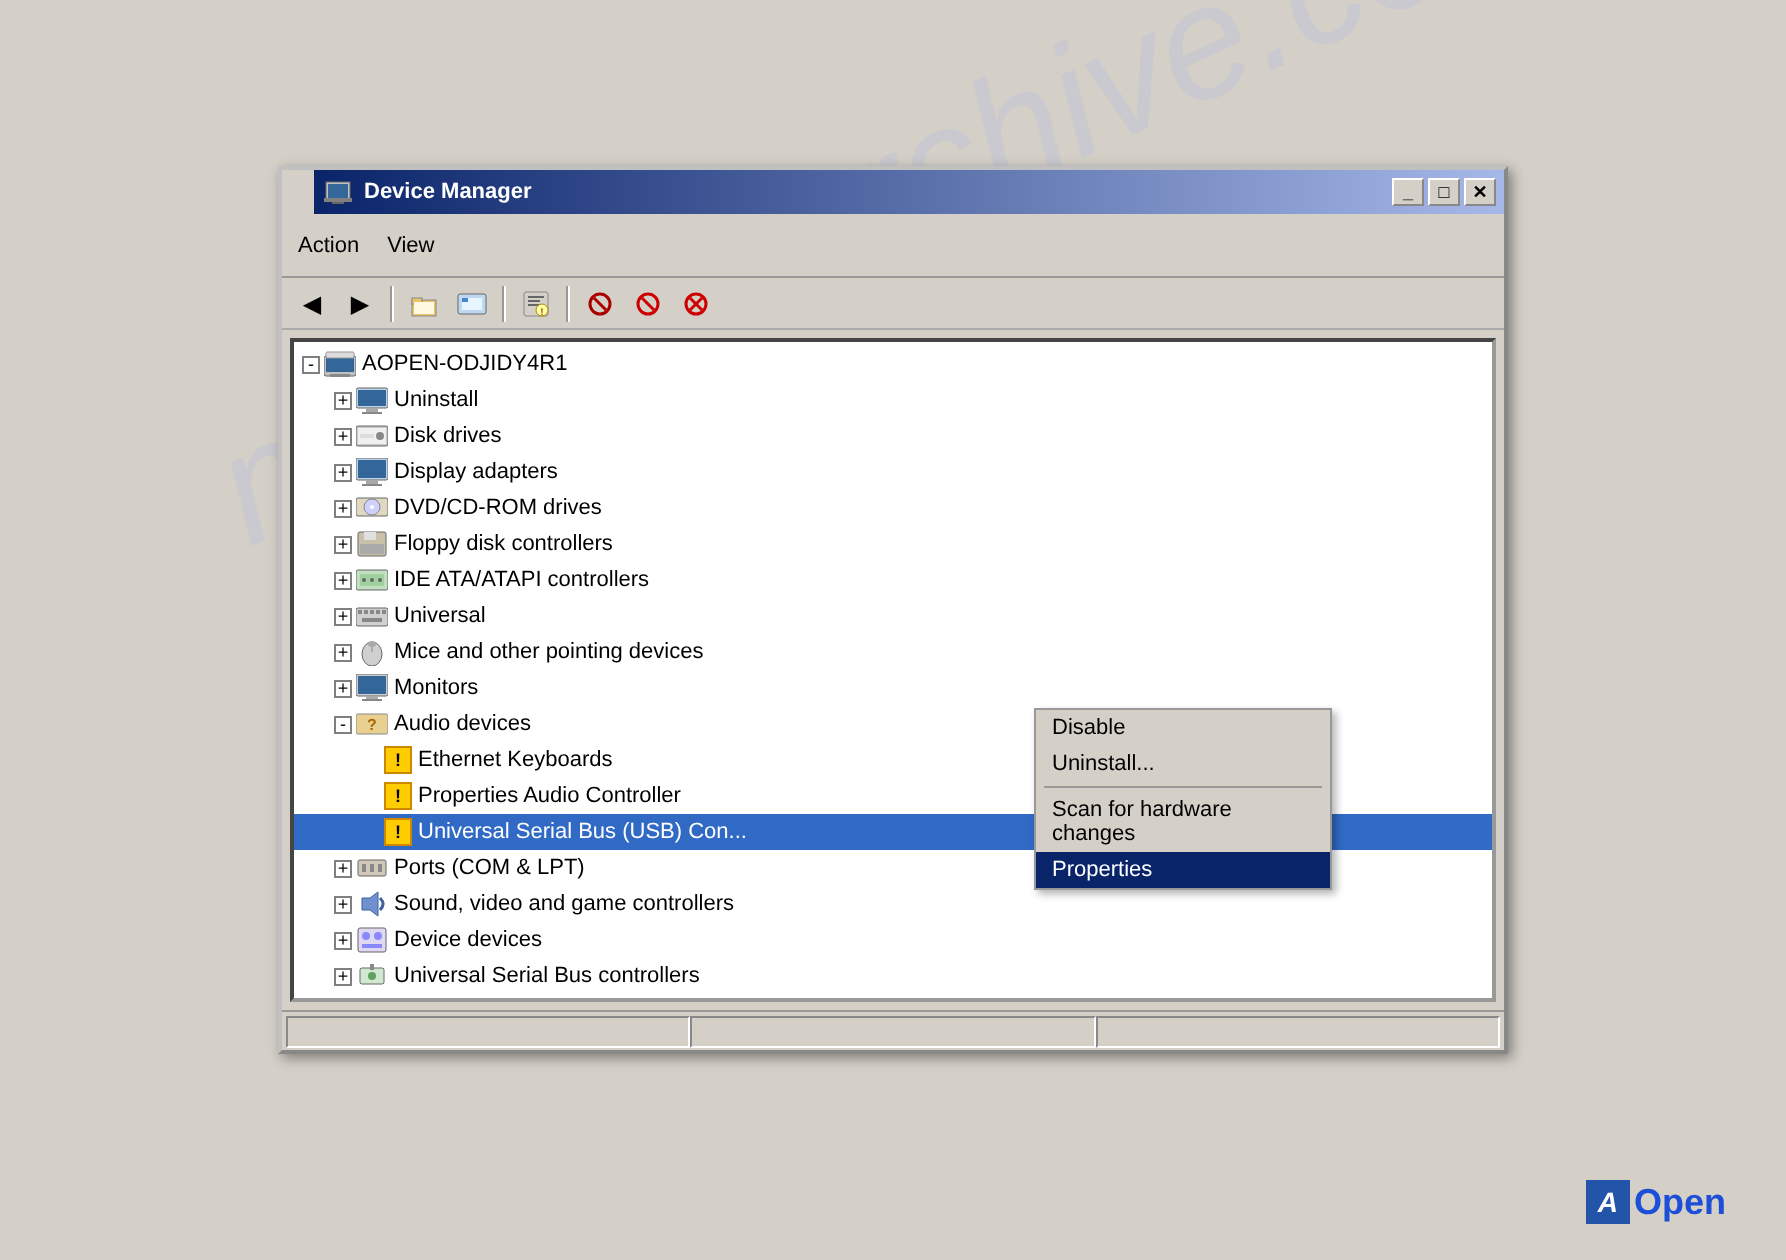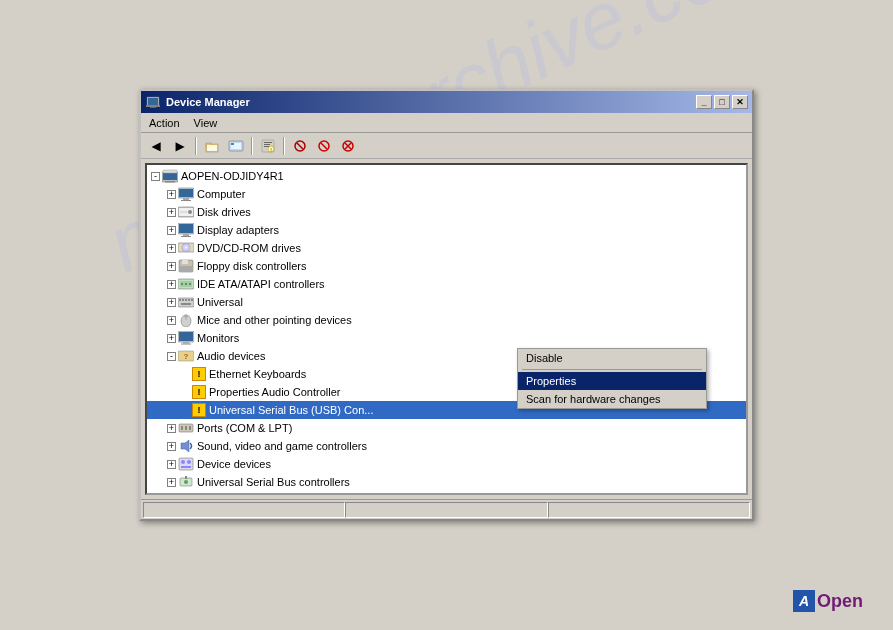--- a/index.html
+++ b/index.html
@@ -70,20 +70,21 @@
     }
 
     
     .title-bar {
       height: 22px;
       background: linear-gradient(to right, #0a246a, #a6b8e8);
       display: flex;
       align-items: center;
       padding: 0 4px;
       gap: 5px;
+      margin-left: 16px;
     }
     .title-bar-icon {
       width: 16px;
       height: 16px;
       display: flex;
       align-items: center;
       justify-content: center;
       flex-shrink: 0;
     }
     .title-bar-text {
@@ -107,21 +108,21 @@
       display: flex;
       align-items: center;
       justify-content: center;
       cursor: pointer;
       color: #000;
       font-weight: bold;
     }
 
     
     .menu-bar {
-      height: 20px;
+      height: 32px;
       background: #d4d0c8;
       display: flex;
       align-items: center;
       padding: 0 2px;
       border-bottom: 1px solid #999;
       gap: 2px;
     }
     .menu-item {
       padding: 1px 6px;
       font-size: 11px;
@@ -225,21 +226,21 @@
       color: #000;
       margin-right: 3px;
       flex-shrink: 0;
     }
 
     
     .context-menu {
       position: absolute;
       left: 370px;
       top: 183px;
-      width: 190px;
+      width: 149px;
       background: #d4d0c8;
       border: 1px solid #999;
       box-shadow: 2px 2px 4px rgba(0,0,0,0.3);
       z-index: 10;
     }
     .ctx-item {
       padding: 3px 8px;
       font-size: 11px;
       cursor: pointer;
       color: #000;
@@ -380,21 +381,21 @@
         <div class="tree-item indent2">
           <span class="expand-icon">+</span>
           <span class="tree-icon">
             <svg width="16" height="14" viewBox="0 0 16 14">
               <rect x="0" y="1" width="16" height="10" rx="1" fill="#c0d4e8" stroke="#666" stroke-width="0.5"></rect>
               <rect x="1" y="2" width="14" height="8" fill="#336699"></rect>
               <rect x="5" y="11" width="6" height="2" fill="#aaa"></rect>
               <rect x="3" y="13" width="10" height="1" fill="#888"></rect>
             </svg>
           </span>
-          <span>Computer</span>
+          <span>Uninstall</span>
         </div>
 
         <div class="tree-item indent2">
           <span class="expand-icon">+</span>
           <span class="tree-icon">
             <svg width="16" height="14" viewBox="0 0 16 14">
               <rect x="0" y="2" width="16" height="10" rx="1" fill="#c8c8c8" stroke="#666" stroke-width="0.5"></rect>
               <rect x="1" y="3" width="14" height="8" fill="#f0f0f0"></rect>
               <circle cx="12" cy="7" r="2" fill="#888"></circle>
               <rect x="2" y="6" width="7" height="2" fill="#ddd"></rect>
@@ -570,33 +571,34 @@
               <rect x="7" y="1" width="2" height="3" fill="#888"></rect>
             </svg>
           </span>
           <span>Universal Serial Bus controllers</span>
         </div>
 
       </div>
 
       <div class="context-menu">
         <div class="ctx-item">Disable</div>
+        <div class="ctx-item">Uninstall...</div>
         <div class="ctx-separator"></div>
+        <div class="ctx-item">Scan for hardware changes</div>
         <div class="ctx-item active">Properties</div>
-        <div class="ctx-item">Scan for hardware changes</div>
       </div>
 
     </div>
 
     <div class="status-bar">
       <div class="status-section"></div>
       <div class="status-section"></div>
       <div class="status-section"></div>
     </div>
 
   </div>
 
   <div class="aopen-logo">
     <span style="display:inline-flex;align-items:center;justify-content:center;width:22px;height:22px;background:#2255aa;color:white;font-size:14px;font-weight:bold;font-style:italic;">A</span>
-    <span style="color:#701a75;font-size:18px;font-weight:bold;">Open</span>
+    <span style="color:#1d4ed8;font-size:18px;font-weight:bold;">Open</span>
   </div>
 
 </div>
 
 </body></html>

